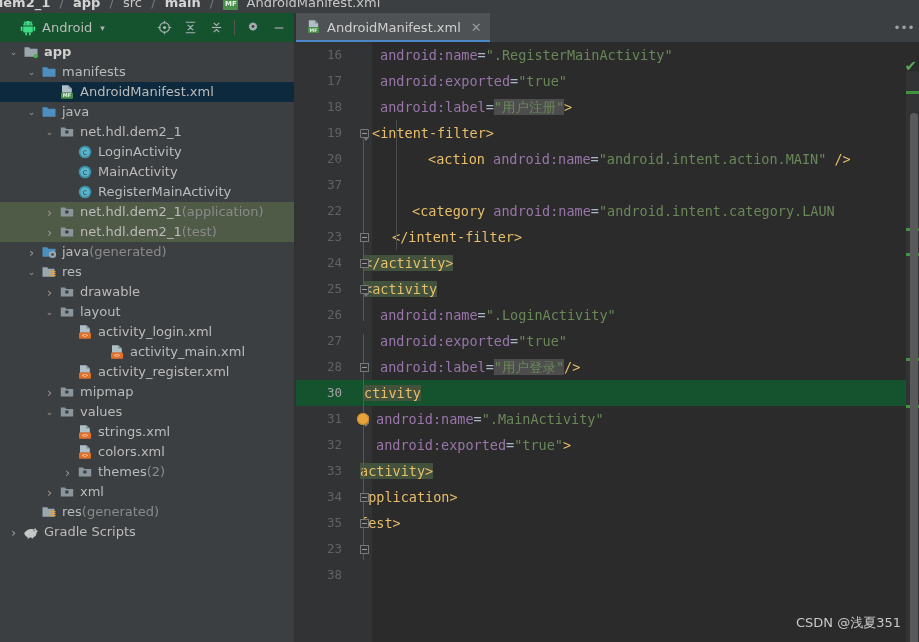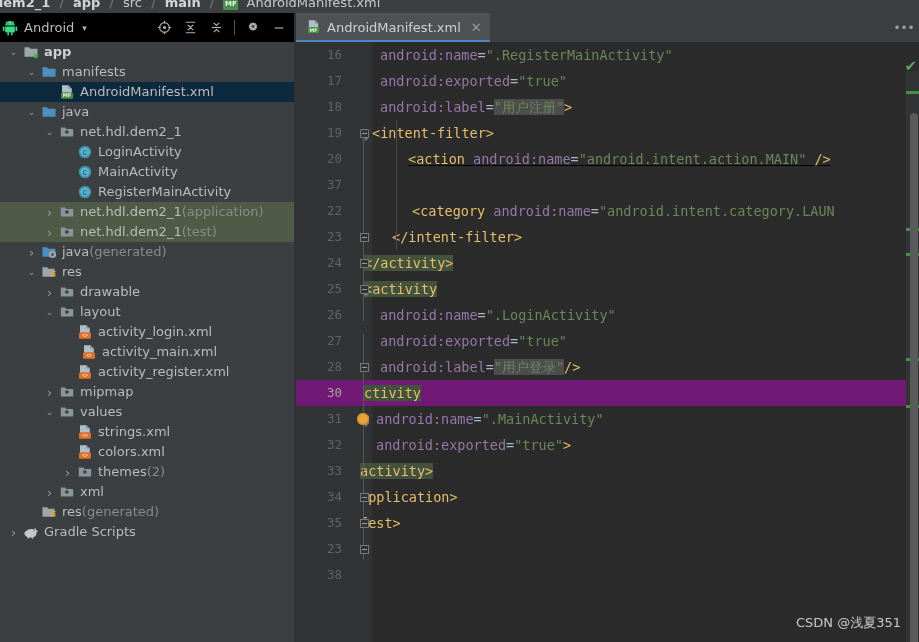--- a/index.html
+++ b/index.html
@@ -30,23 +30,23 @@
   }
   .breadcrumb .fname { color: #c8c8c8; margin-left: 4px; }
 
   
   .left-panel {
     position: absolute; left: 0; top: 13px;
     width: 294px; height: 629px;
     background: #3c3f41;
   }
   .panel-header {
-    height: 29px; background: #000000;
+    height: 29px; background: #14532d;
     display: flex; align-items: center;
-    padding: 0 4px 0 2px; position: relative;
+    padding: 0 4px 0 20px; position: relative;
   }
   .panel-title {
     font-size: 13px; color: #bbbbbb; margin-left: 6px;
   }
   .droid-icon { width: 16px; height: 16px; display: block; }
   .chev-small { margin-left: 8px; color: #b0b0b0; font-size: 9px; }
   .hdr-tools { position: absolute; right: 4px; display: flex; align-items: center; gap: 4px; }
   .tool-btn {
     width: 22px; height: 22px; display: flex;
     align-items: center; justify-content: center;
@@ -121,21 +121,21 @@
     background: #313335;
   }
   .code-lines {
     position: absolute; left: 0; top: 0; right: 0; bottom: 0;
   }
   .cline {
     position: relative; height: 26px; line-height: 26px;
     font-family: "DejaVu Sans Mono", monospace; font-size: 13.5px;
     white-space: pre;
   }
-  .cline.hl { background: #701a75; }
+  .cline.hl { background: #14532d; }
   .cline .num {
     position: absolute; left: 0; width: 46px; text-align: right;
     color: #606366; font-size: 12.5px; font-family: "DejaVu Sans Mono", monospace;
   }
   .cline.hl .num { color: #a4a3a3; }
   .cline .code { position: absolute; left: 84px; top: 0; }
 
   
   .t-attr  { color: #9876aa; }
   .t-eq    { color: #a9b7c6; }
@@ -397,21 +397,21 @@
         <div class="row" style="padding-left: 62px;">
           <span class="arrow none"></span>
           <span class="ic" style="margin-left: 4px;"><svg width="16" height="16" viewBox="0 0 16 16">
               <path d="M3 1.2h6.3L12.8 4.6v4.2H3z" fill="#b0bec5"></path>
               <path d="M9.3 1.2l3.5 3.4H9.3z" fill="#78909c"></path>
               <rect x="2" y="8.5" width="12" height="6.2" rx="1" fill="#e1712a"></rect>
               <text x="8" y="13.3" font-size="5.2" font-family="DejaVu Sans Mono, monospace" fill="#fff6f0" text-anchor="middle">&lt;&gt;</text>
             </svg></span>
           <span class="label">activity_login.xml</span>
         </div>
-        <div class="row" style="padding-left: 54px; margin-left: 12px;">
+        <div class="row" style="padding-left: 94px;">
           <span class="arrow none"></span>
           <span class="ic" style="margin-left: 4px;"><svg width="16" height="16" viewBox="0 0 16 16">
               <path d="M3 1.2h6.3L12.8 4.6v4.2H3z" fill="#b0bec5"></path>
               <path d="M9.3 1.2l3.5 3.4H9.3z" fill="#78909c"></path>
               <rect x="2" y="8.5" width="12" height="6.2" rx="1" fill="#e1712a"></rect>
               <text x="8" y="13.3" font-size="5.2" font-family="DejaVu Sans Mono, monospace" fill="#fff6f0" text-anchor="middle">&lt;&gt;</text>
             </svg></span>
           <span class="label">activity_main.xml</span>
         </div>
         <div class="row" style="padding-left: 62px;">
@@ -522,21 +522,21 @@
     </div>
 
     <div class="code-area">
       <div class="gutter"></div>
       <div class="fold-strip"></div>
       <div class="code-lines" id="code-root">
           <div class="cline"><span class="num">16</span><span class="code" style="left: 84px;"><span class="t-attr">android:name</span><span class="t-eq">=</span><span class="t-str">".RegisterMainActivity"</span></span></div>
           <div class="cline"><span class="num">17</span><span class="code" style="left: 84px;"><span class="t-attr">android:exported</span><span class="t-eq">=</span><span class="t-str">"true"</span></span></div>
           <div class="cline"><span class="num">18</span><span class="code" style="left: 84px;"><span class="t-attr">android:label</span><span class="t-eq">=</span><span class="t-str highlight-box">"用户注册"</span><span class="t-tag">&gt;</span></span></div>
           <div class="cline"><span class="num">19</span><span class="code" style="left: 76px;"><span class="t-tag">&lt;intent-filter&gt;</span></span></div>
-          <div class="cline"><span class="num">20</span><span class="code" style="left: 112px; text-decoration: underline;"><span class="t-tag">&lt;action </span><span class="t-attr">android:name</span><span class="t-eq">=</span><span class="t-str">"android.intent.action.MAIN"</span><span class="t-tag"> /&gt;</span></span></div>
+          <div class="cline"><span class="num">20</span><span class="code" style="left: 132px;"><span class="t-tag">&lt;action </span><span class="t-attr">android:name</span><span class="t-eq">=</span><span class="t-str">"android.intent.action.MAIN"</span><span class="t-tag"> /&gt;</span></span></div>
           <div class="cline"><span class="num">37</span><span class="code" style="left: 84px;"></span></div>
           <div class="cline"><span class="num">22</span><span class="code" style="left: 116px;"><span class="t-tag">&lt;category </span><span class="t-attr">android:name</span><span class="t-eq">=</span><span class="t-str">"android.intent.category.LAUN</span></span></div>
           <div class="cline"><span class="num">23</span><span class="code" style="left: 96px;"><span class="t-tag">&lt;/intent-filter&gt;</span></span></div>
           <div class="cline"><span class="num">24</span><span class="code" style="left: 68px;"><span class="t-tag sel-tag">&lt;/activity&gt;</span></span></div>
           <div class="cline"><span class="num">25</span><span class="code" style="left: 68px;"><span class="t-tag sel-tag">&lt;activity</span></span></div>
           <div class="cline"><span class="num">26</span><span class="code" style="left: 84px;"><span class="t-attr">android:name</span><span class="t-eq">=</span><span class="t-str">".LoginActivity"</span></span></div>
           <div class="cline"><span class="num">27</span><span class="code" style="left: 84px;"><span class="t-attr">android:exported</span><span class="t-eq">=</span><span class="t-str">"true"</span></span></div>
           <div class="cline"><span class="num">28</span><span class="code" style="left: 84px;"><span class="t-attr">android:label</span><span class="t-eq">=</span><span class="t-str highlight-box">"用户登录"</span><span class="t-tag">/&gt;</span></span></div>
           <div class="cline hl"><span class="num">30</span><span class="code" style="left: 68px;"><span class="t-tag sel-tag">ctivity</span></span></div>
           <div class="cline"><span class="num">31</span><span class="code" style="left: 80px;"><span class="t-attr">android:name</span><span class="t-eq">=</span><span class="t-str">".MainActivity"</span></span></div>

